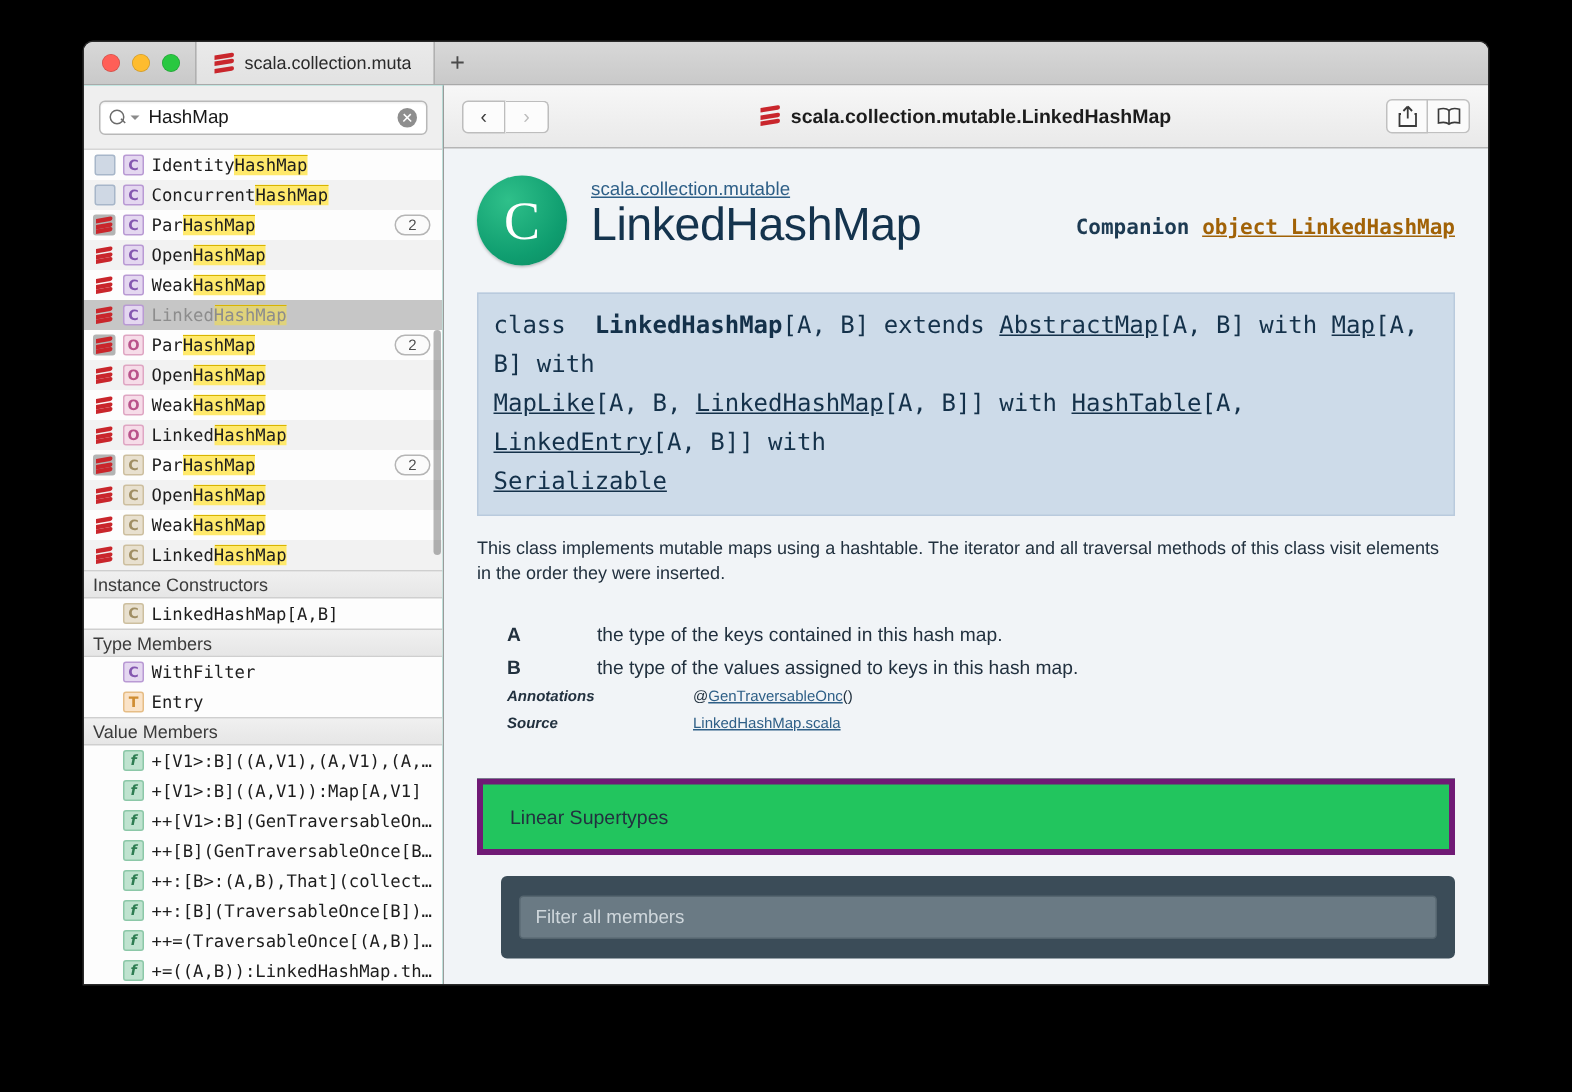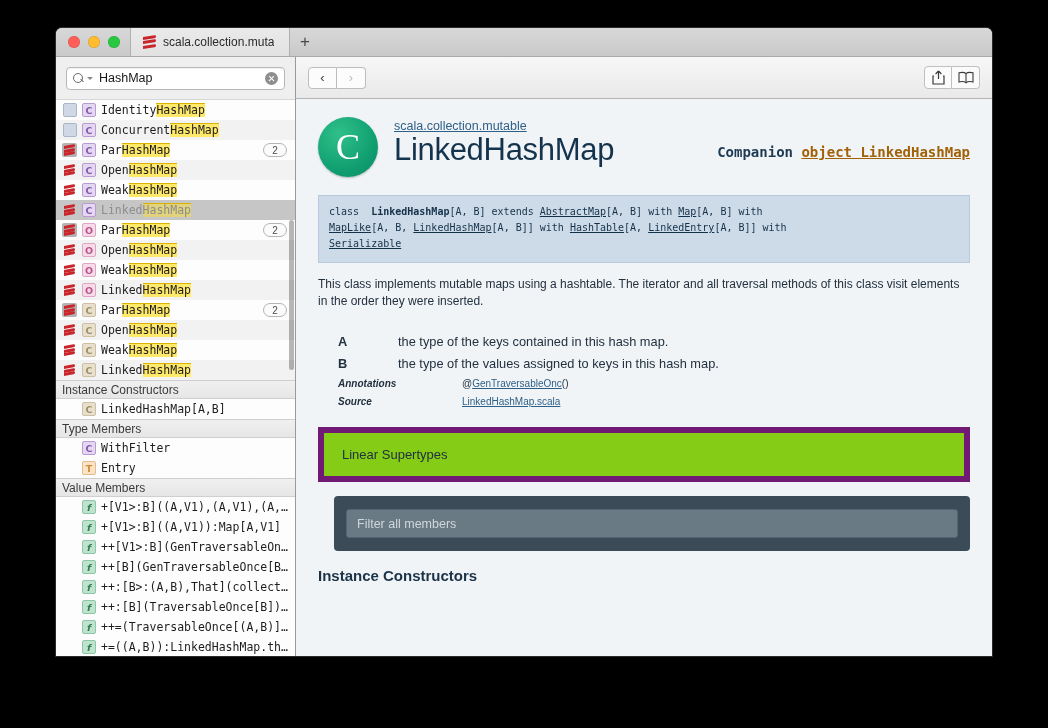--- a/index.html
+++ b/index.html
@@ -224,41 +224,41 @@
   .companion {
     position: absolute; right: 22px; top: 45px;
     font-family: "DejaVu Sans Mono", monospace; font-size: 14px;
     font-weight: bold; color: #1d3a52; white-space: nowrap;
   }
   .companion a { color: #a16207; text-decoration: underline; }
 
   .sigblock {
     margin-top: 18px; background: #cddbe9; border: 1px solid #b9cadd;
     padding: 8px 10px 9px 10px;
-    font-family: "DejaVu Sans Mono", monospace; font-size: 10px;
+    font-family: "DejaVu Sans Mono", monospace; font-size: 16px;
     color: #14314a; line-height: 1.62;
   }
   .sigblock b { font-weight: bold; }
   .sigblock u, .sigblock a { text-decoration: underline; color: #14314a; }
 
   .desc {
     margin-top: 13px; font-size: 12px; color: #22313f; line-height: 1.42;
   }
 
   .paramtable { margin-top: 21px; font-size: 12.8px; color: #22313f; }
   .paramtable .prow { display: flex; line-height: 1.72; }
   .paramtable .pname { width: 80px; padding-left: 20px; font-weight: bold; }
 
   .metatable { font-size: 10px; color: #22313f; }
   .metatable .mrow { display: flex; line-height: 1.82; }
   .metatable .mkey { width: 144px; padding-left: 20px; font-weight: bold; font-style: italic; }
   .metatable a { color: #2e5f87; text-decoration: underline; }
 
   .panel {
-    margin-top: 16px; background: #84cc16; border: 6px solid #701a75;
+    margin-top: 27px; background: #22c55e; border: 4px solid #701a75;
     padding: 14px 18px; font-size: 13px; color: #22313f;
   }
 
   .filterbar {
     margin-top: 14px; background: #3b4c58; border-radius: 4px; padding: 13px 12px; margin-left: 16px;
   }
   .filterinput {
     height: 29px; background: #6a7a84; border: 1px solid #55656f; border-radius: 3px;
     display: flex; align-items: center; padding: 0 10px;
     font-size: 12.5px; color: #cfd7dc;
@@ -540,20 +540,28 @@
         </div>
       </div>
 
       <div class="content">
 
         <div class="toolbar">
           <div class="navgroup">
             <div class="navbtn">‹</div>
             <div class="navbtn">›</div>
           </div>
+          <div class="doc-title">
+            <span class="scala-mark">
+                <i></i>
+                <i></i>
+                <i></i>
+              </span>
+            <span>scala.collection.mutable.LinkedHashMap</span>
+          </div>
           <div class="tb-right">
             <div class="tbbtn">
               <svg width="13" height="15" viewBox="0 0 13 15">
                 <path d="M6.5 1 L3.6 4 M6.5 1 L9.4 4 M6.5 1 L6.5 9" stroke="#3a3a3a" stroke-width="1.2" fill="none"></path>
                 <path d="M2 6 L1 6 L1 14 L12 14 L12 6 L11 6" stroke="#3a3a3a" stroke-width="1.2" fill="none"></path>
               </svg>
             </div>
             <div class="tbbtn">
               <svg width="16" height="13" viewBox="0 0 16 13">
                 <path d="M8 2.6 C6.5 1.2 3.5 1.2 1 1.8 L1 11 C3.5 10.4 6.5 10.4 8 11.8 C9.5 10.4 12.5 10.4 15 11 L15 1.8 C12.5 1.2 9.5 1.2 8 2.6 Z" stroke="#3a3a3a" stroke-width="1.1" fill="none"></path>

